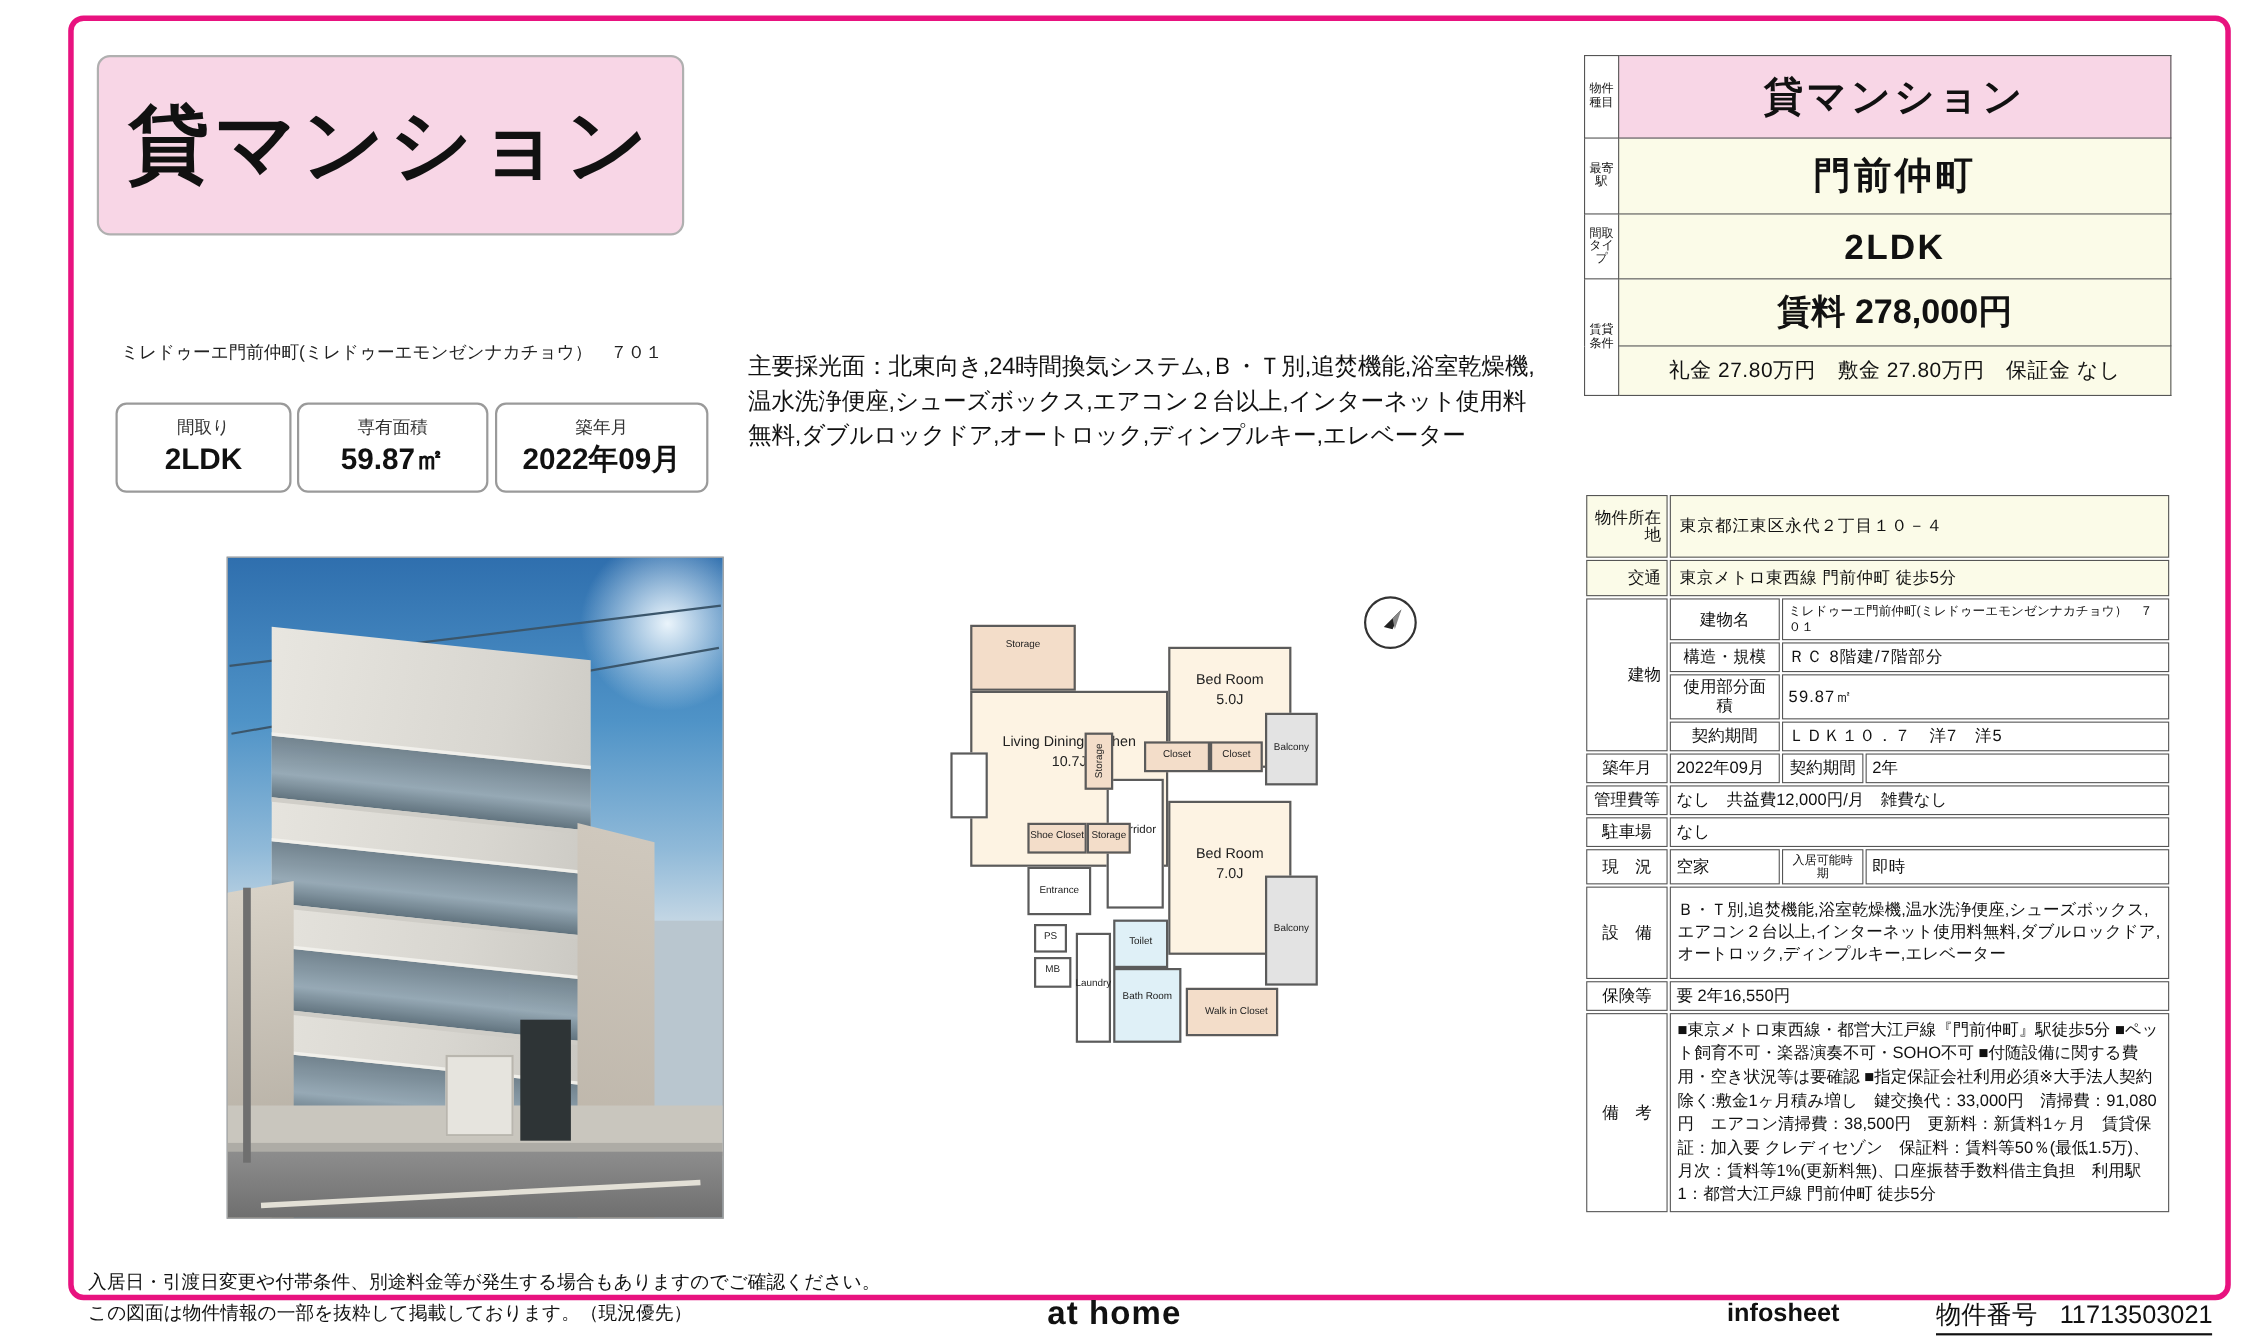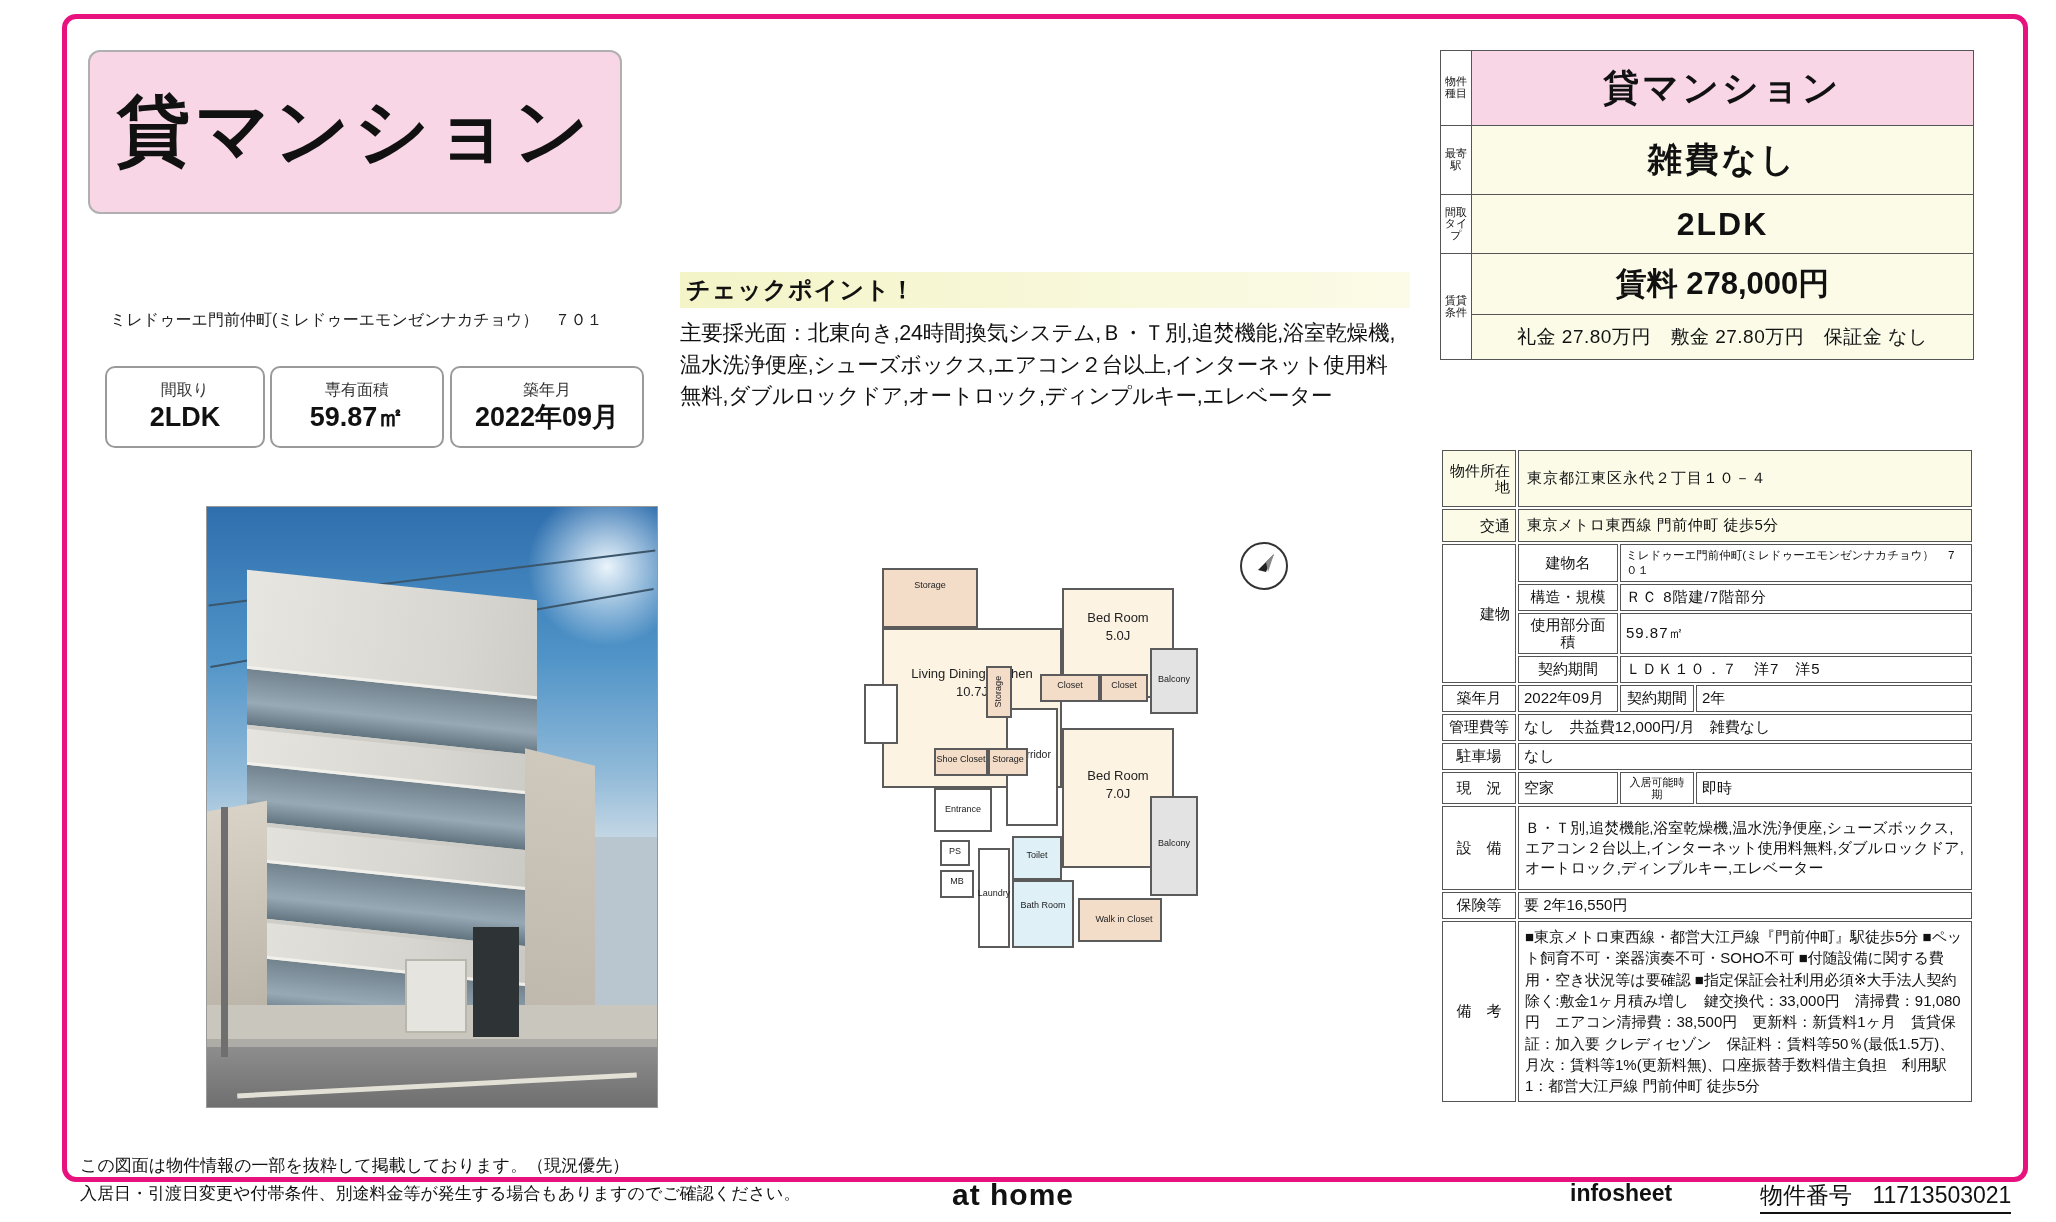--- a/index.html
+++ b/index.html
@@ -162,23 +162,20 @@
     <div class="spec spec2">
       <div class="lbl">専有面積</div>
       <div class="val">59.87㎡</div>
     </div>
     <div class="spec spec3">
       <div class="lbl">築年月</div>
       <div class="val">2022年09月</div>
     </div>
   </div>
 
-  <div class="cp-title">
-    <span>チェックポイント！</span>
-  </div>
   <div class="cp-body">主要採光面：北東向き,24時間換気システム,Ｂ・Ｔ別,追焚機能,浴室乾燥機,温水洗浄便座,シューズボックス,エアコン２台以上,インターネット使用料無料,ダブルロックドア,オートロック,ディンプルキー,エレベーター</div>
 
   <div class="photo">
     <div class="ph-sky"></div>
     <div class="ph-sun"></div>
     <div class="ph-wire1"></div>
     <div class="ph-wire2"></div>
     <div class="ph-bldg">
       <div class="ph-floor" style="top:96px"></div>
       <div class="ph-floor" style="top:192px"></div>
@@ -265,21 +262,21 @@
 
   <div class="rt">
     <table>
       <tbody>
           <tr>
         <td class="vlbl" rowspan="1">物件種目</td>
         <td class="pink big1" style="width:500px;height:72px;">貸マンション</td>
       </tr>
       <tr>
         <td class="vlbl">最寄駅</td>
-        <td class="cream big2" style="height:66px;">雑費なし</td>
+        <td class="cream big2" style="height:66px;">門前仲町</td>
       </tr>
       <tr>
         <td class="vlbl">間取タイプ</td>
         <td class="cream big3" style="height:56px;">2LDK</td>
       </tr>
       <tr>
         <td class="vlbl" rowspan="2">賃貸条件</td>
         <td class="cream big4" style="height:58px;">賃料 278,000円</td>
       </tr>
       <tr>
@@ -347,22 +344,22 @@
       </tr>
       <tr>
         <td class="lbl-s">備　考</td>
         <td colspan="3" class="remarks" style="height:170px;vertical-align:top;">■東京メトロ東西線・都営大江戸線『門前仲町』駅徒歩5分 ■ペット飼育不可・楽器演奏不可・SOHO不可 ■付随設備に関する費用・空き状況等は要確認 ■指定保証会社利用必須※大手法人契約除く:敷金1ヶ月積み増し　鍵交換代：33,000円　清掃費：91,080円　エアコン清掃費：38,500円　更新料：新賃料1ヶ月　賃貸保証：加入要 クレディセゾン　保証料：賃料等50％(最低1.5万)、月次：賃料等1%(更新料無)、口座振替手数料借主負担　利用駅1：都営大江戸線 門前仲町 徒歩5分</td>
       </tr>
     </tbody>
       </table>
   </div>
 
   <div class="footnote">
+    <div>入居日・引渡日変更や付帯条件、別途料金等が発生する場合もありますのでご確認ください。</div>
     <div>この図面は物件情報の一部を抜粋して掲載しております。（現況優先）</div>
-    <div>入居日・引渡日変更や付帯条件、別途料金等が発生する場合もありますのでご確認ください。</div>
   </div>
   <div class="athome">at home</div>
   <div class="infosheet">infosheet</div>
   <div class="infonum">
     <span>物件番号</span>
     <span style="margin-left:14px;">11713503021</span>
   </div>
 </div>
 
 </body></html>

